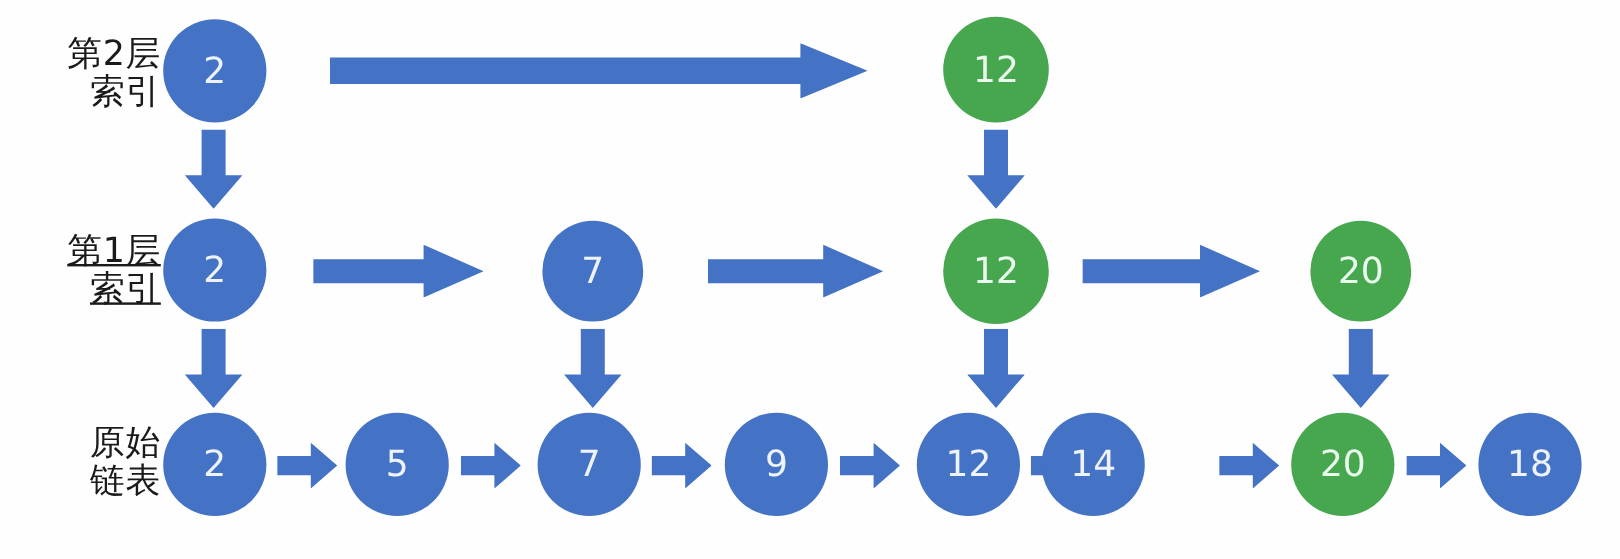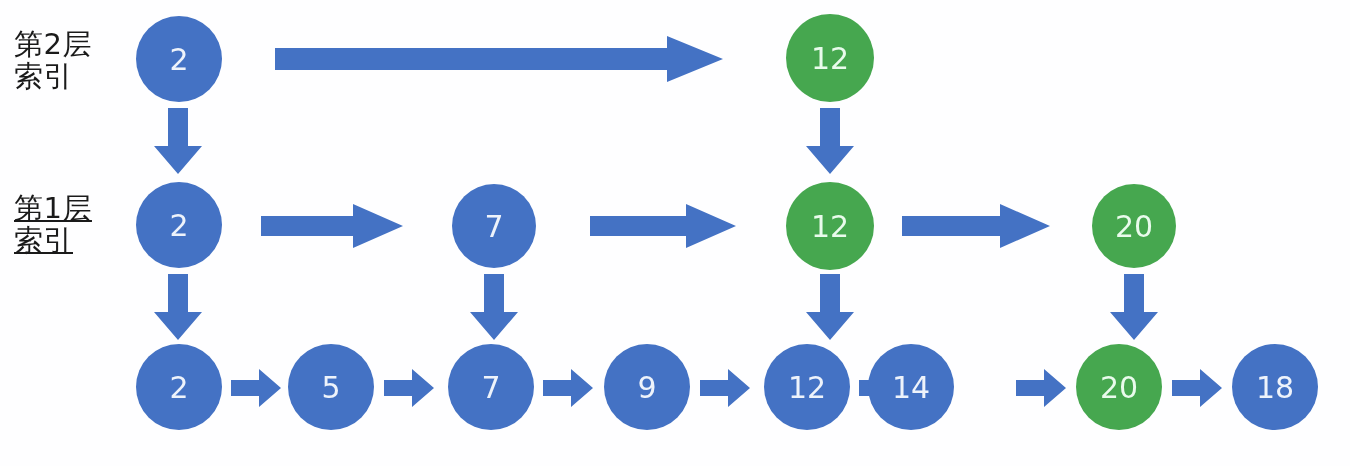--- a/index.html
+++ b/index.html
@@ -16,21 +16,21 @@
     width: 1350px;
     height: 466px;
     background: #fefeff;
     overflow: hidden;
   }
 
   
   .row-label {
     position: absolute;
     width: 120px;
-    text-align: left;
+    text-align: right;
     color: #1a1a1a;
     font-size: 29px;
     line-height: 1.12;
     font-family: "DejaVu Sans", "Liberation Sans", sans-serif;
     letter-spacing: 0.5px;
     white-space: pre-line;
   }
 
   
   .node {
@@ -62,20 +62,22 @@
 <body>
 
 <div id="stage">
 
   <div class="row-label" style="left:14px; top:28px;">第2层
 索引</div>
 
   <div class="row-label" style="left:14px; top:192px;text-decoration:underline;">第1层
 索引</div>
 
+  <div class="row-label" style="left:14px; top:352px;">原始
+链表</div>
 
   <div class="node blue" style="left:136px; top:16px; width:86px; height:86px;">
     <span>2</span>
   </div>
 
   <div class="arrow-right" style="left:275px; top:36px; width:448px; height:46px;">
     <svg width="448" height="46" viewBox="0 0 448 46">
       <polygon class="fillblue" points="0,12 392,12 392,0 448,23 392,46 392,34 0,34"></polygon>
     </svg>
   </div>

